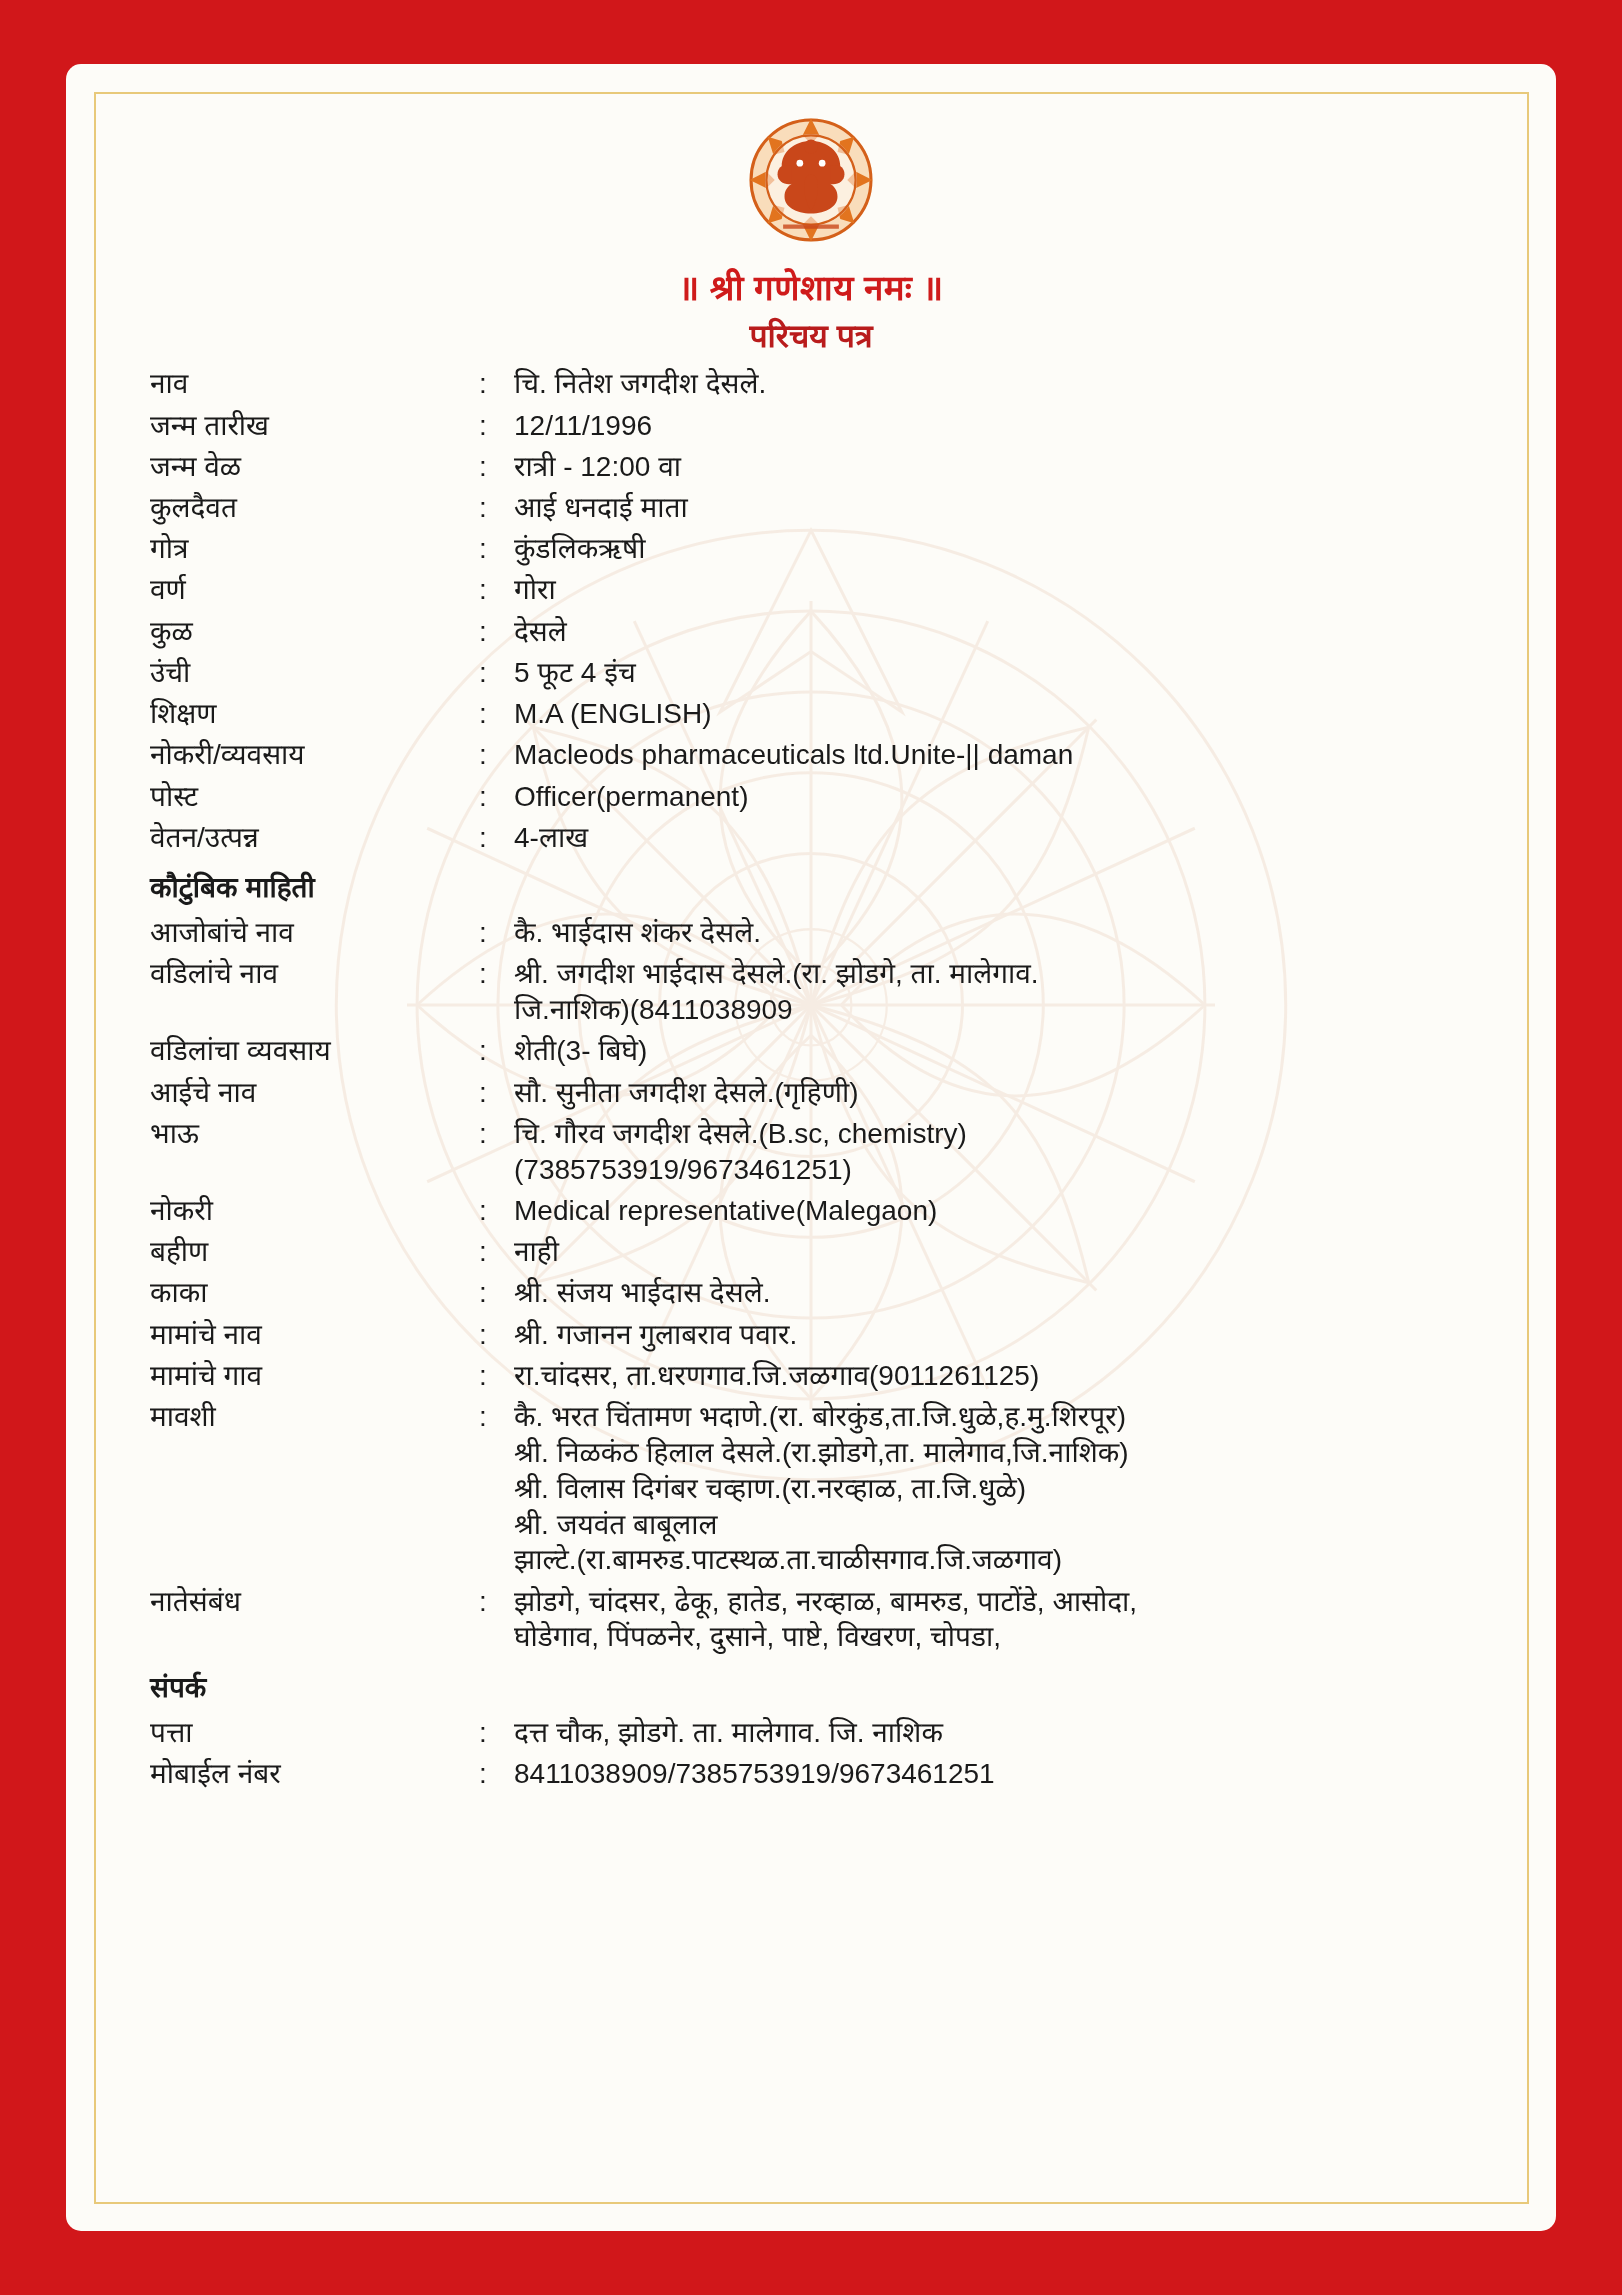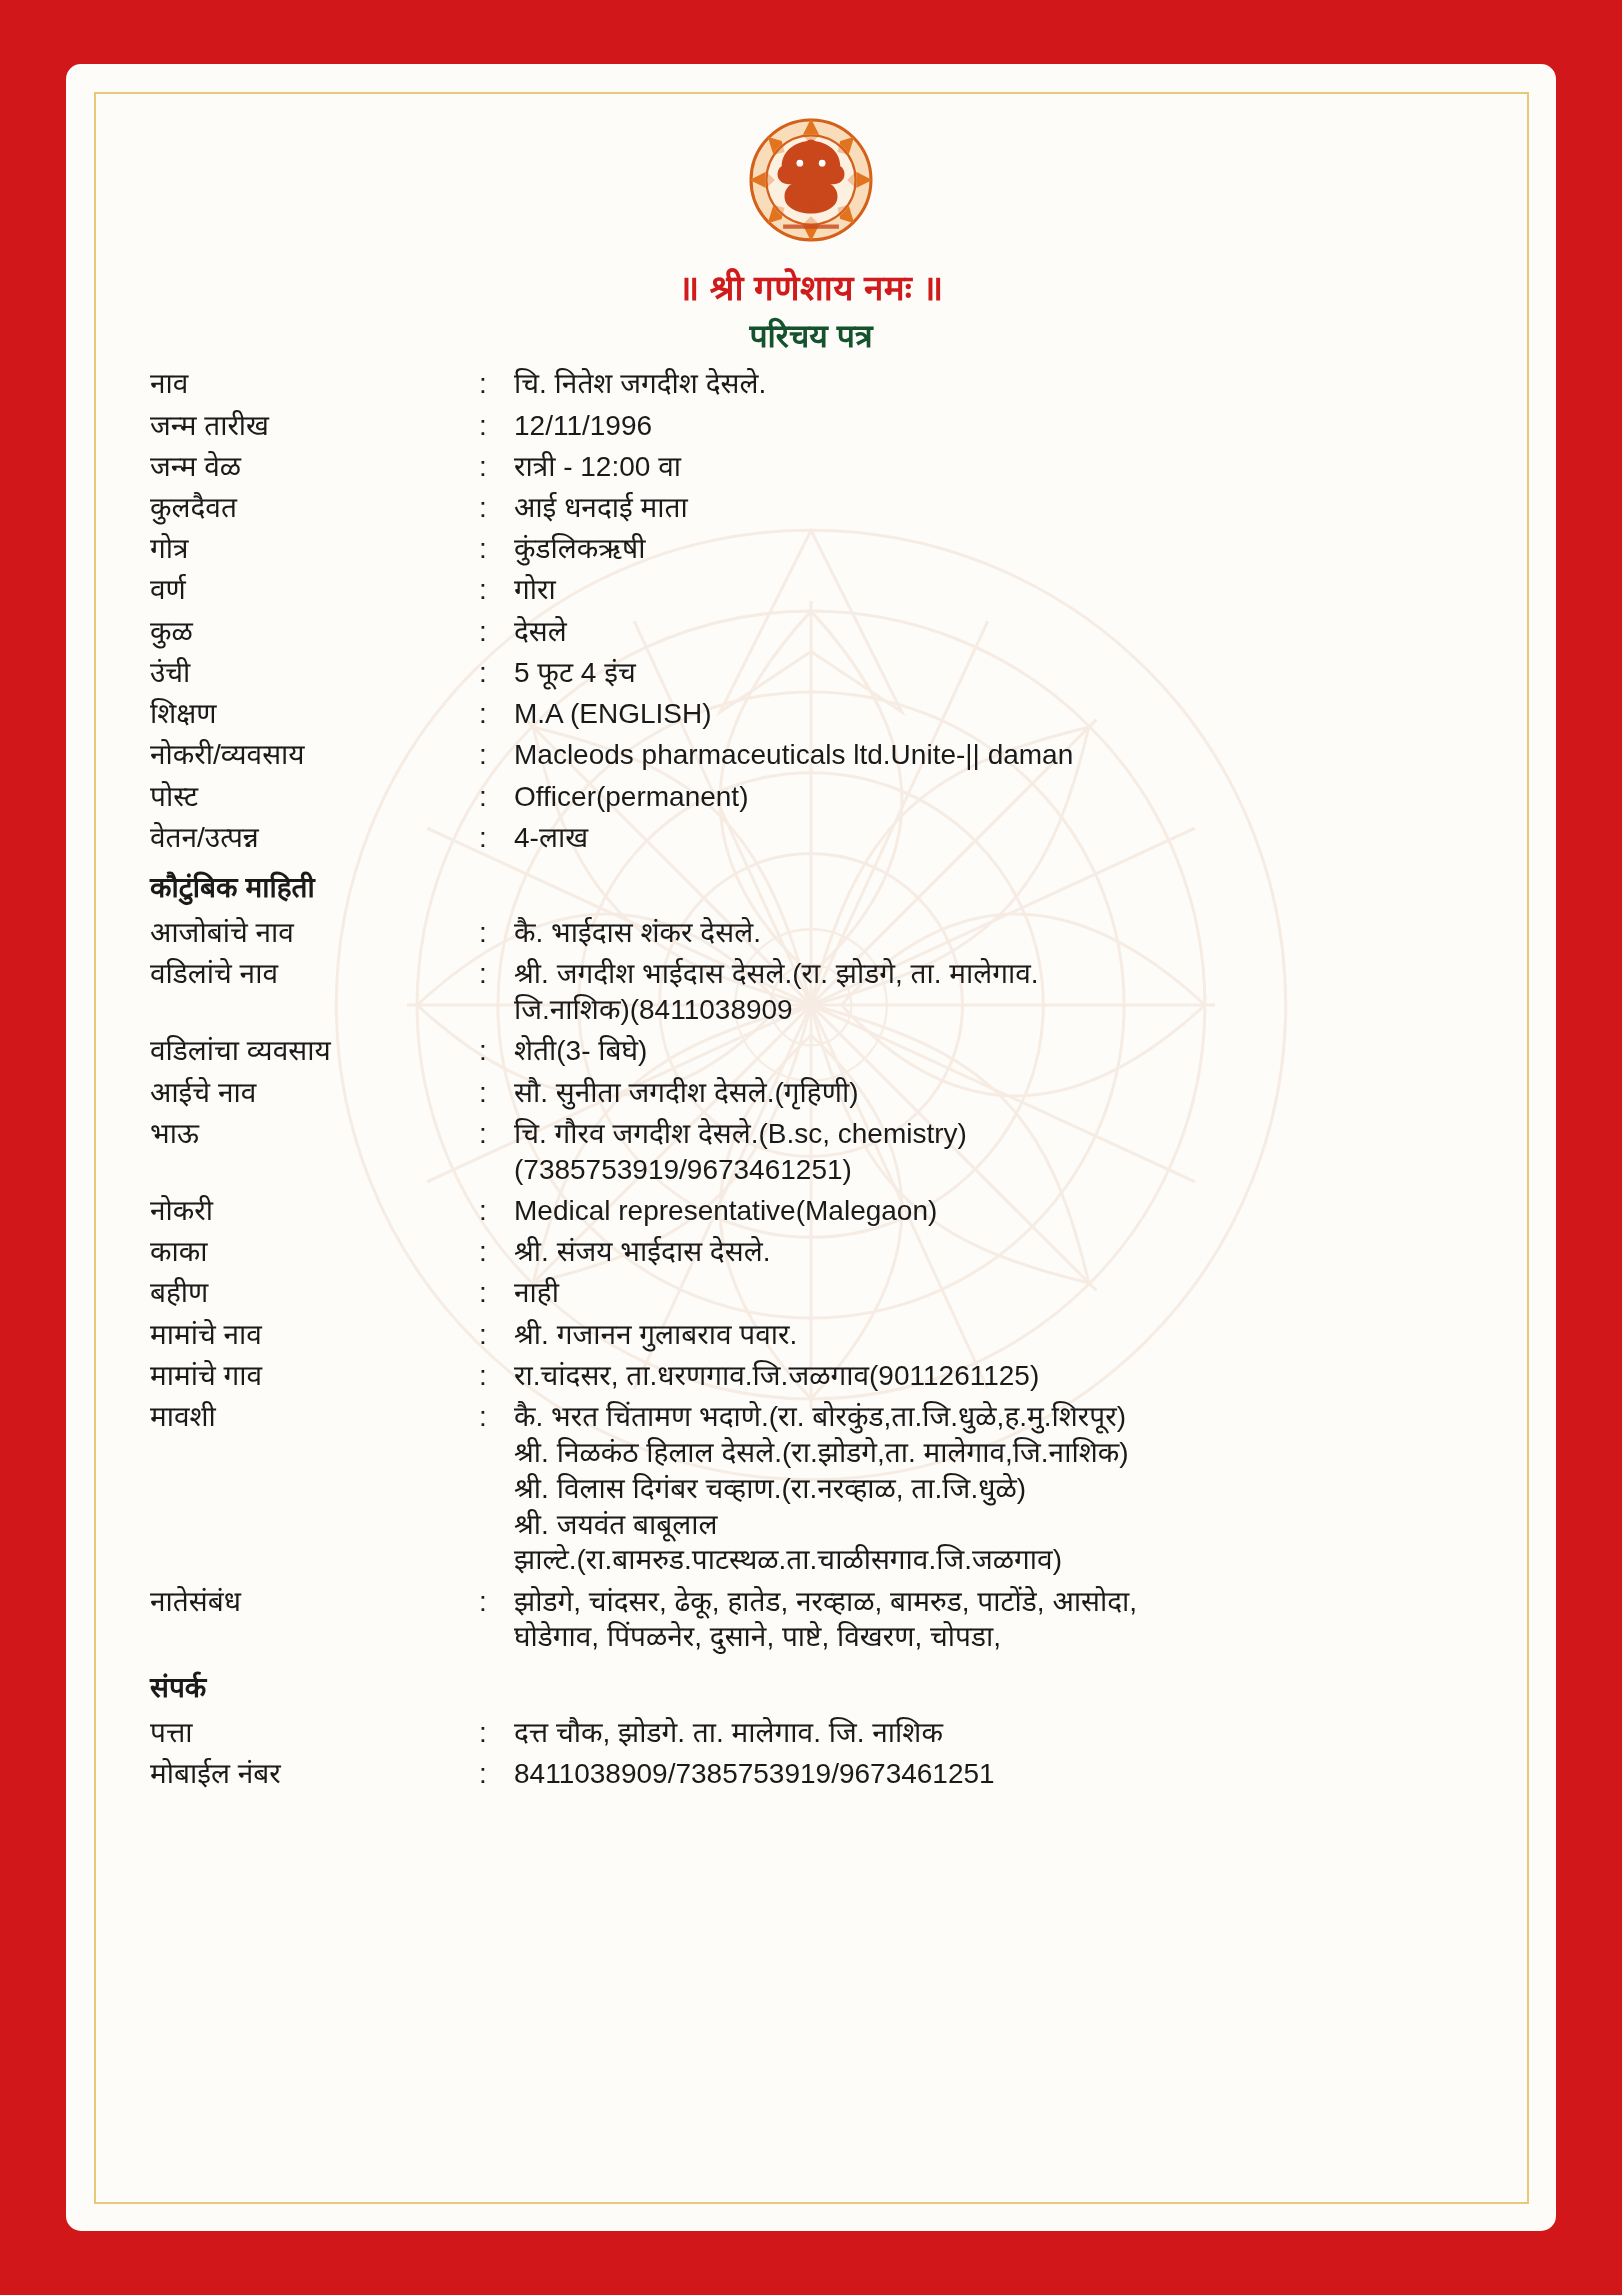--- a/index.html
+++ b/index.html
@@ -71,21 +71,21 @@
   .shloka {
     text-align: center;
     color: #cf1b1b;
     font-size: 35px;
     font-weight: bold;
     letter-spacing: 0.4px;
     margin-top: 4.6px;
   }
   .subtitle {
     text-align: center;
-    color: #14532d;
+    color: #b91c1c;
     font-size: 32px;
     font-weight: bold;
     margin-top: 3.1px;
     margin-bottom: 10.7px;
   }
 
   table.info {
     width: 100%;
     border-collapse: collapse;
     position: relative;
@@ -302,28 +302,28 @@
               <span class="sub-line">चि. गौरव जगदीश देसले.(B.sc, chemistry)</span>
               <span class="sub-line">(7385753919/9673461251)</span>
             </td>
           </tr>
           <tr>
             <td class="label">नोकरी</td>
             <td class="colon">:</td>
             <td class="value">Medical representative(Malegaon)</td>
           </tr>
           <tr>
+            <td class="label">बहीण</td>
+            <td class="colon">:</td>
+            <td class="value">नाही</td>
+          </tr>
+          <tr>
             <td class="label">काका</td>
             <td class="colon">:</td>
             <td class="value">श्री. संजय भाईदास देसले.</td>
-          </tr>
-          <tr>
-            <td class="label">बहीण</td>
-            <td class="colon">:</td>
-            <td class="value">नाही</td>
           </tr>
           <tr>
             <td class="label">मामांचे नाव</td>
             <td class="colon">:</td>
             <td class="value">श्री. गजानन गुलाबराव पवार.</td>
           </tr>
           <tr>
             <td class="label">मामांचे गाव</td>
             <td class="colon">:</td>
             <td class="value">रा.चांदसर, ता.धरणगाव.जि.जळगाव(9011261125)</td>

